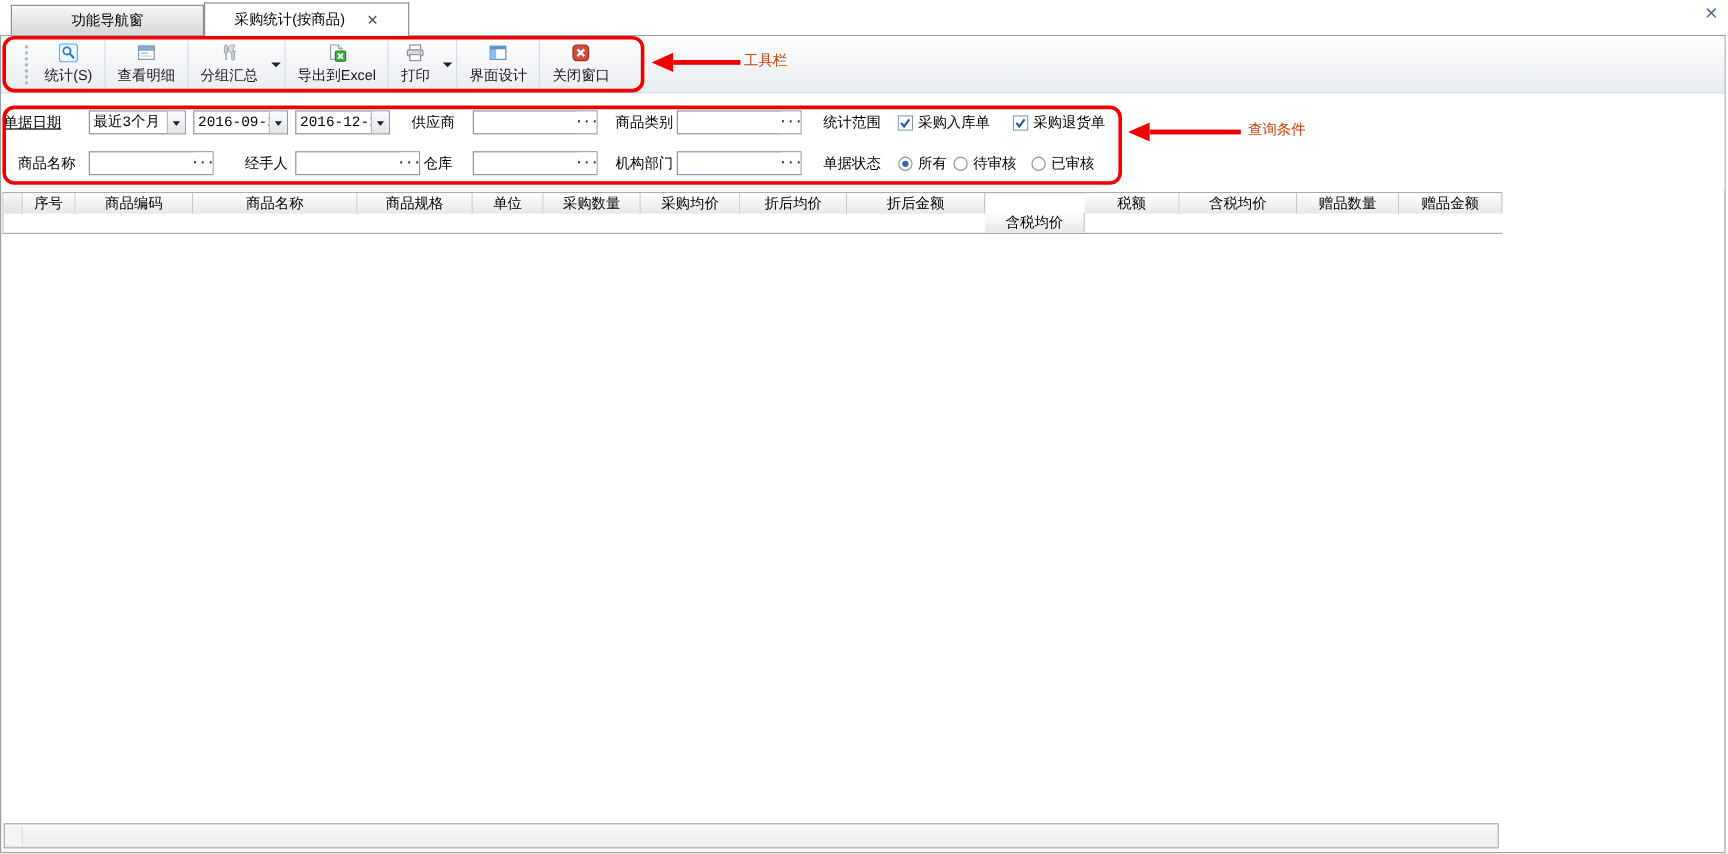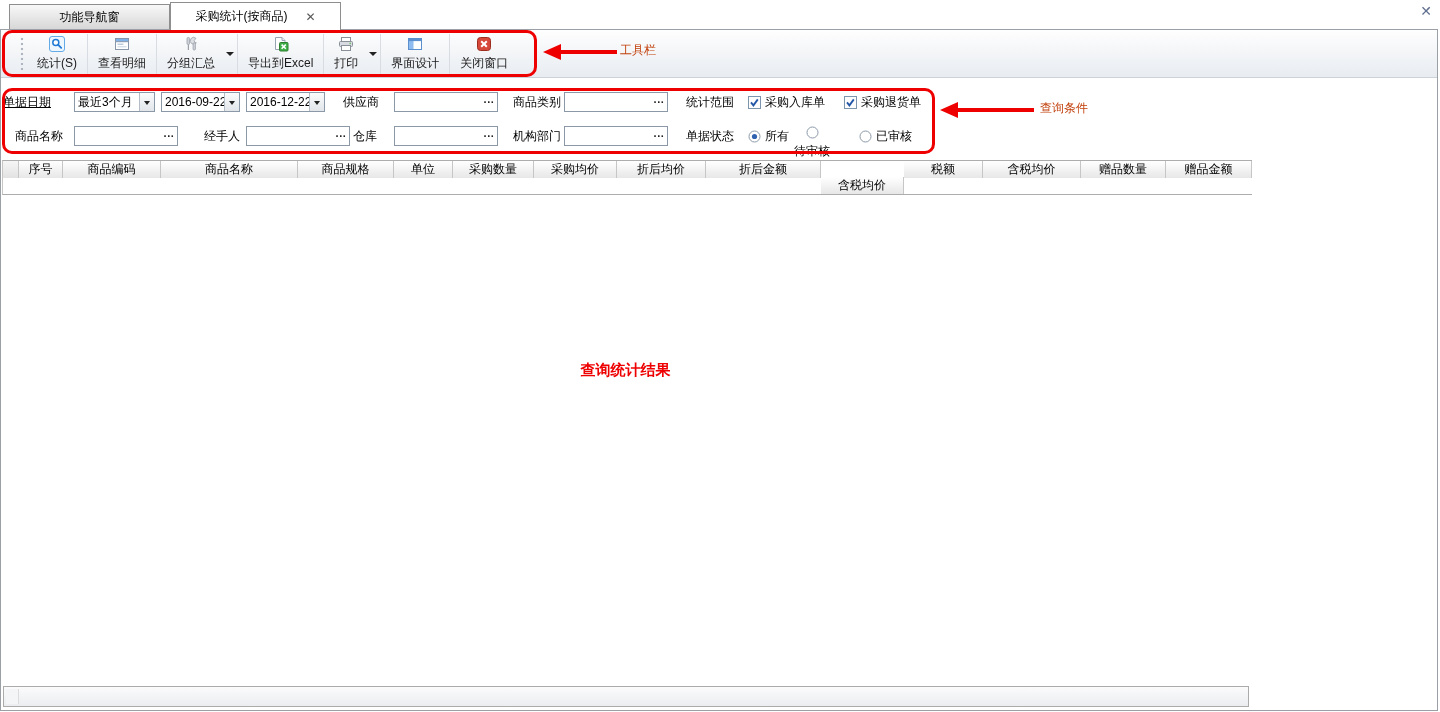--- a/index.html
+++ b/index.html
@@ -35,21 +35,21 @@
   .tbtn { display:flex; flex-direction:column; align-items:center; justify-content:center;
           gap:3px; padding:0 9px; height:44px; cursor:pointer; }
   .tbtn .lbl { font-size:12px; white-space:nowrap; color:#1a1a1a; }
   .drop { width:12px; height:44px; display:flex; align-items:center; justify-content:center; cursor:pointer; }
   .drop::after { content:""; border:4px solid transparent; border-top:4px solid #222; margin-top:4px; }
   .tsep { width:1px; height:40px; background:#d9dde3; margin:0 1px; }
 
   
   .query { position:absolute; top:78px; left:1px; width:1436px; height:80px; background:#fff; z-index:2; }
   .qlabel { position:absolute; height:20px; line-height:20px; font-size:12px; white-space:nowrap; }
-  .combo, .tbox { position:absolute; height:20px; border:1px solid #8a98a8; background:#fff; display:flex; }
+  .combo, .tbox { position:absolute; height:20px; border:1px solid #8a98a8; background:#fff; display:flex;font-family:Liberation Mono, monospace; }
   .combo .txt { flex:1; padding:2px 3px; font-size:12px; line-height:14px; white-space:nowrap; overflow:hidden; }
   .combo .cbtn { width:15px; border-left:1px solid #b4bcc6; background:linear-gradient(#fafbfc,#e2e6ea);
                  display:flex; align-items:center; justify-content:center; cursor:pointer; }
   .combo .cbtn::after { content:""; border:3.5px solid transparent; border-top:4px solid #222; margin-top:4px; }
   .tbox .txt { flex:1; }
   .tbox .dots { width:16px; display:flex; align-items:center; justify-content:center;
                 color:#222; font-weight:bold; font-size:11px; letter-spacing:0; cursor:pointer;
                 background:#fff; }
   .checkitem, .radioitem { position:absolute; display:flex; align-items:center; gap:4px;
                 height:20px; font-size:12px; white-space:nowrap; cursor:pointer; }
@@ -264,21 +264,21 @@
     <span class="qlabel" style="left:685px; top:48px;">单据状态</span>
     <div class="radioitem" style="left:747px; top:48px;">
       <span>
           <svg width="13" height="13" viewBox="0 0 13 13">
         <circle cx="6.5" cy="6.5" r="5.5" fill="#fff" stroke="#8c9aaa"></circle>
         <circle cx="6.5" cy="6.5" r="2.6" fill="#2f63b0"></circle>
       </svg>
         </span>
       <span>所有</span>
     </div>
-    <div class="radioitem" style="left:793px; top:48px;flex-direction:column;">
+    <div class="radioitem" style="left:793px; top:48px;">
       <span>
           <svg width="13" height="13" viewBox="0 0 13 13">
         <circle cx="6.5" cy="6.5" r="5.5" fill="#fff" stroke="#8c9aaa"></circle>
       </svg>
         </span>
       <span>待审核</span>
     </div>
     <div class="radioitem" style="left:858px; top:48px;">
       <span>
           <svg width="13" height="13" viewBox="0 0 13 13">
@@ -300,21 +300,20 @@
     <div class="hcell" style="width:83px;">采购均价</div>
     <div class="hcell" style="width:89px;">折后均价</div>
     <div class="hcell" style="width:115px;">折后金额</div>
     <div class="hcell" style="width:83px;margin-top:16px;">含税均价</div>
     <div class="hcell" style="width:79px;">税额</div>
     <div class="hcell" style="width:98px;">含税均价</div>
     <div class="hcell" style="width:85px;">赠品数量</div>
     <div class="hcell" style="width:86px;">赠品金额</div>
   </div>
 
-  <div class="result-title">查询统计结果</div>
 
   <div class="grid-footer">
     <div class="fgrip"></div>
   </div>
 
   <div class="anno red-box tb"></div>
   <div class="anno red-arrow" style="left:543px; top:44px;">
     <div class="head"></div>
     <div class="shaft" style="width:56px;"></div>
   </div>

